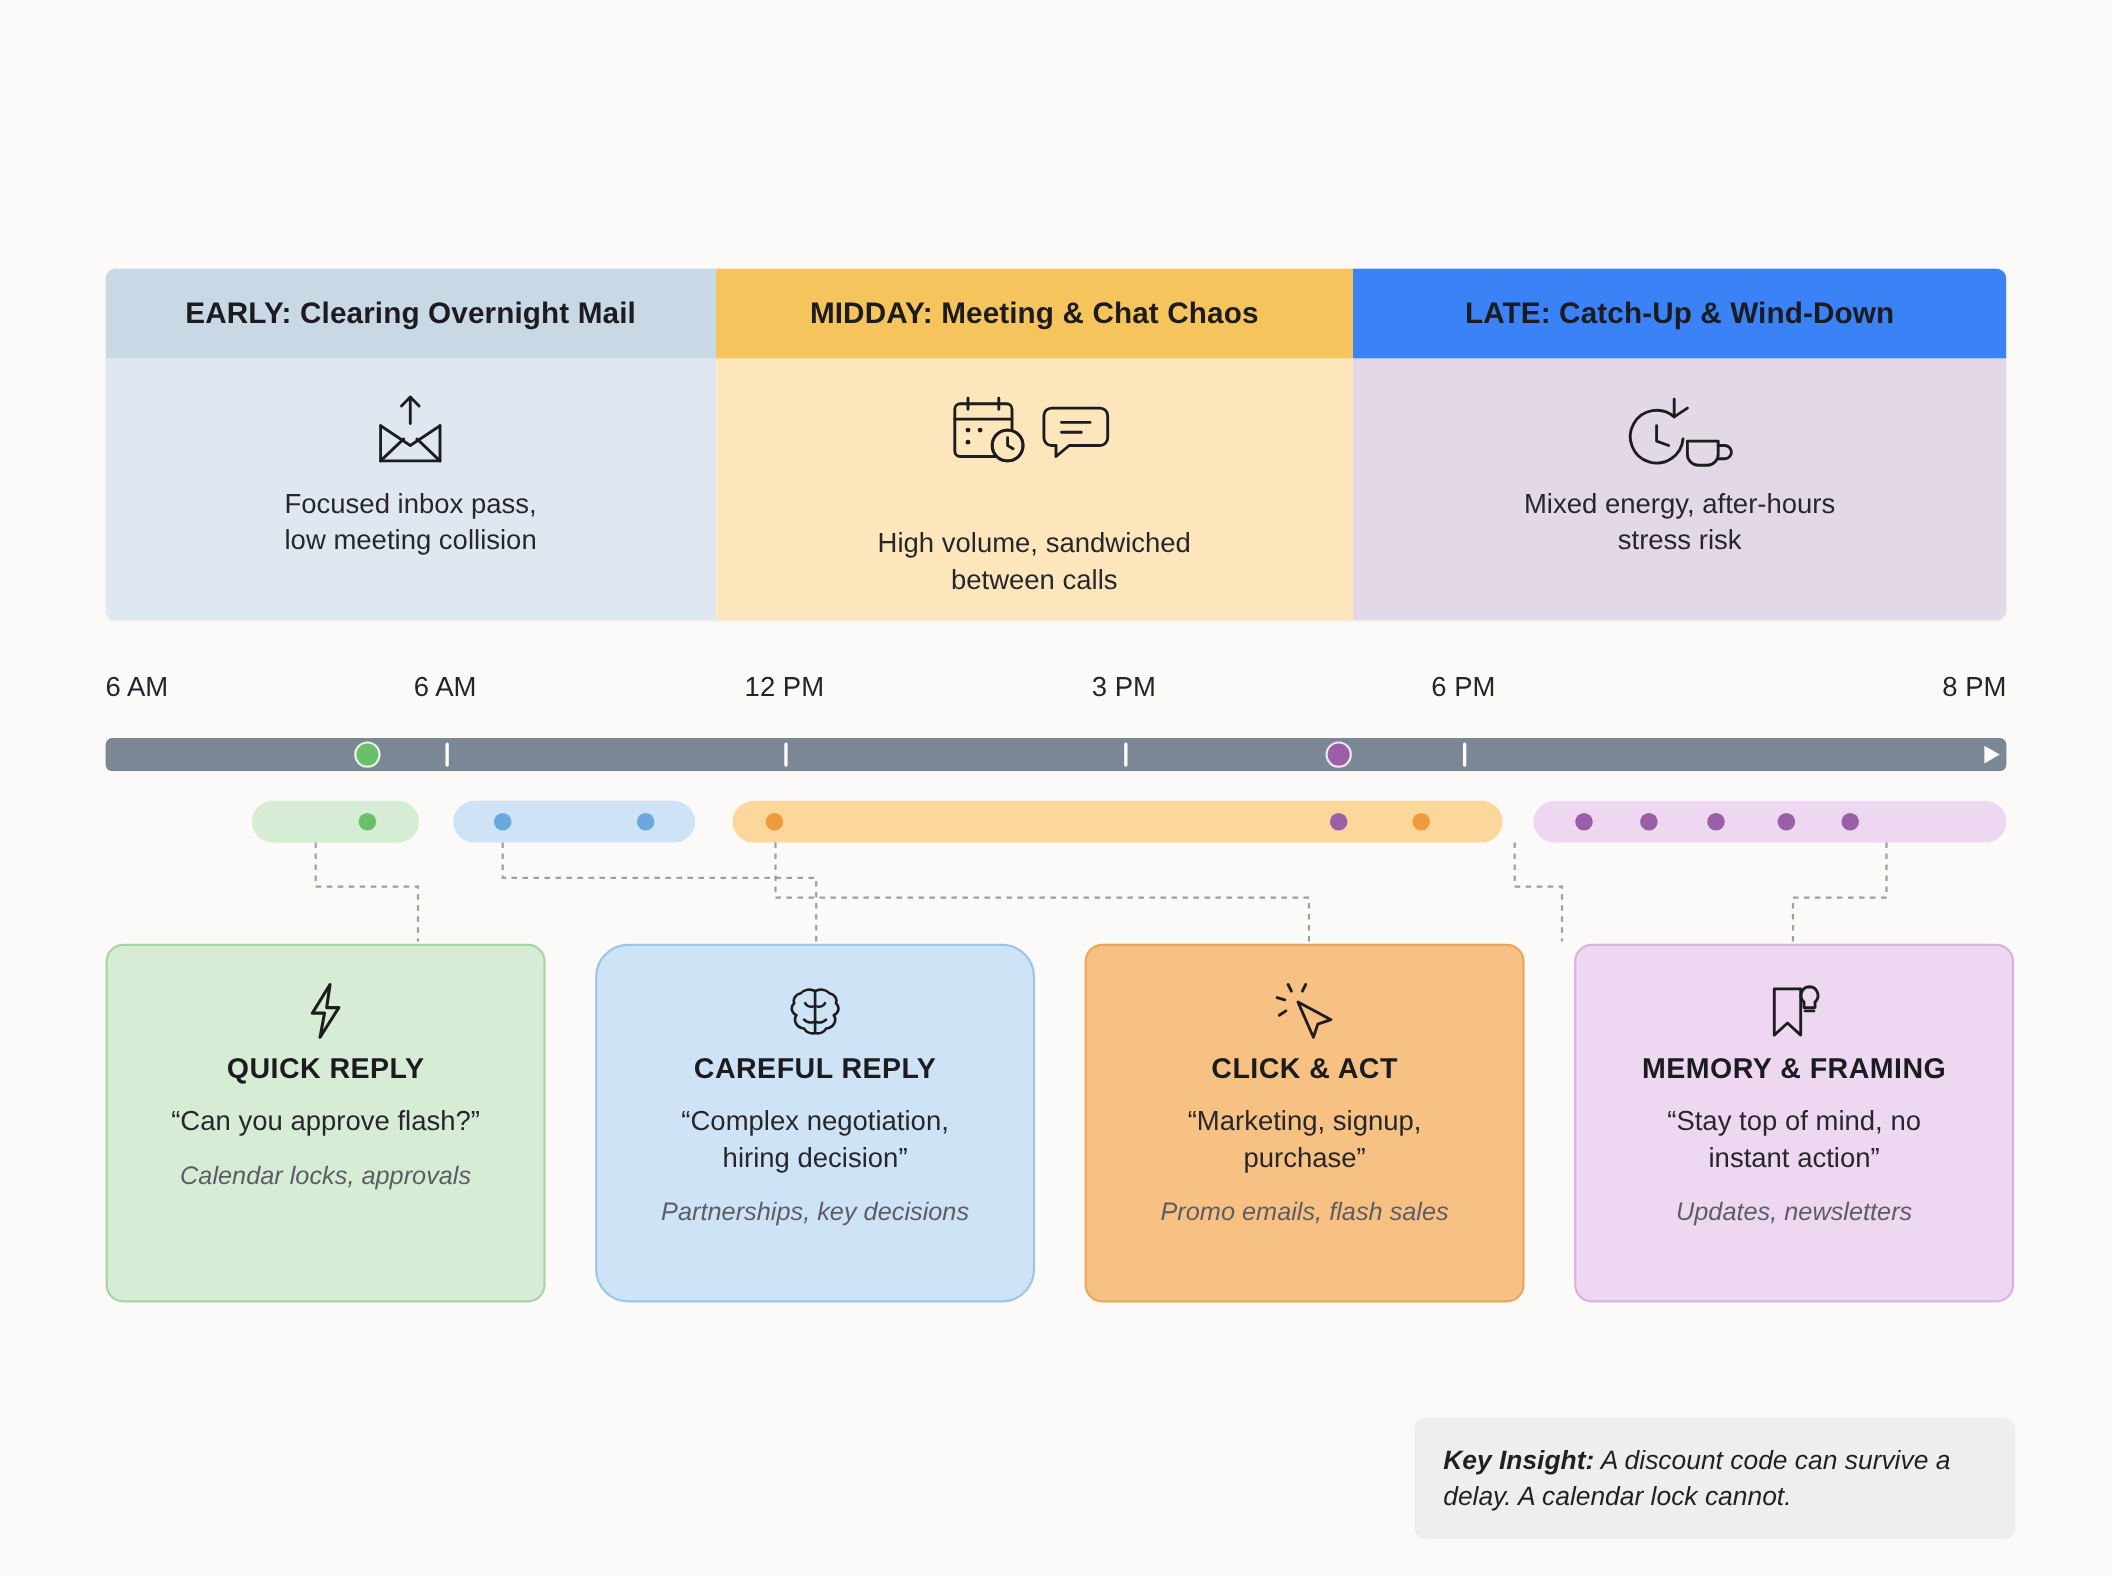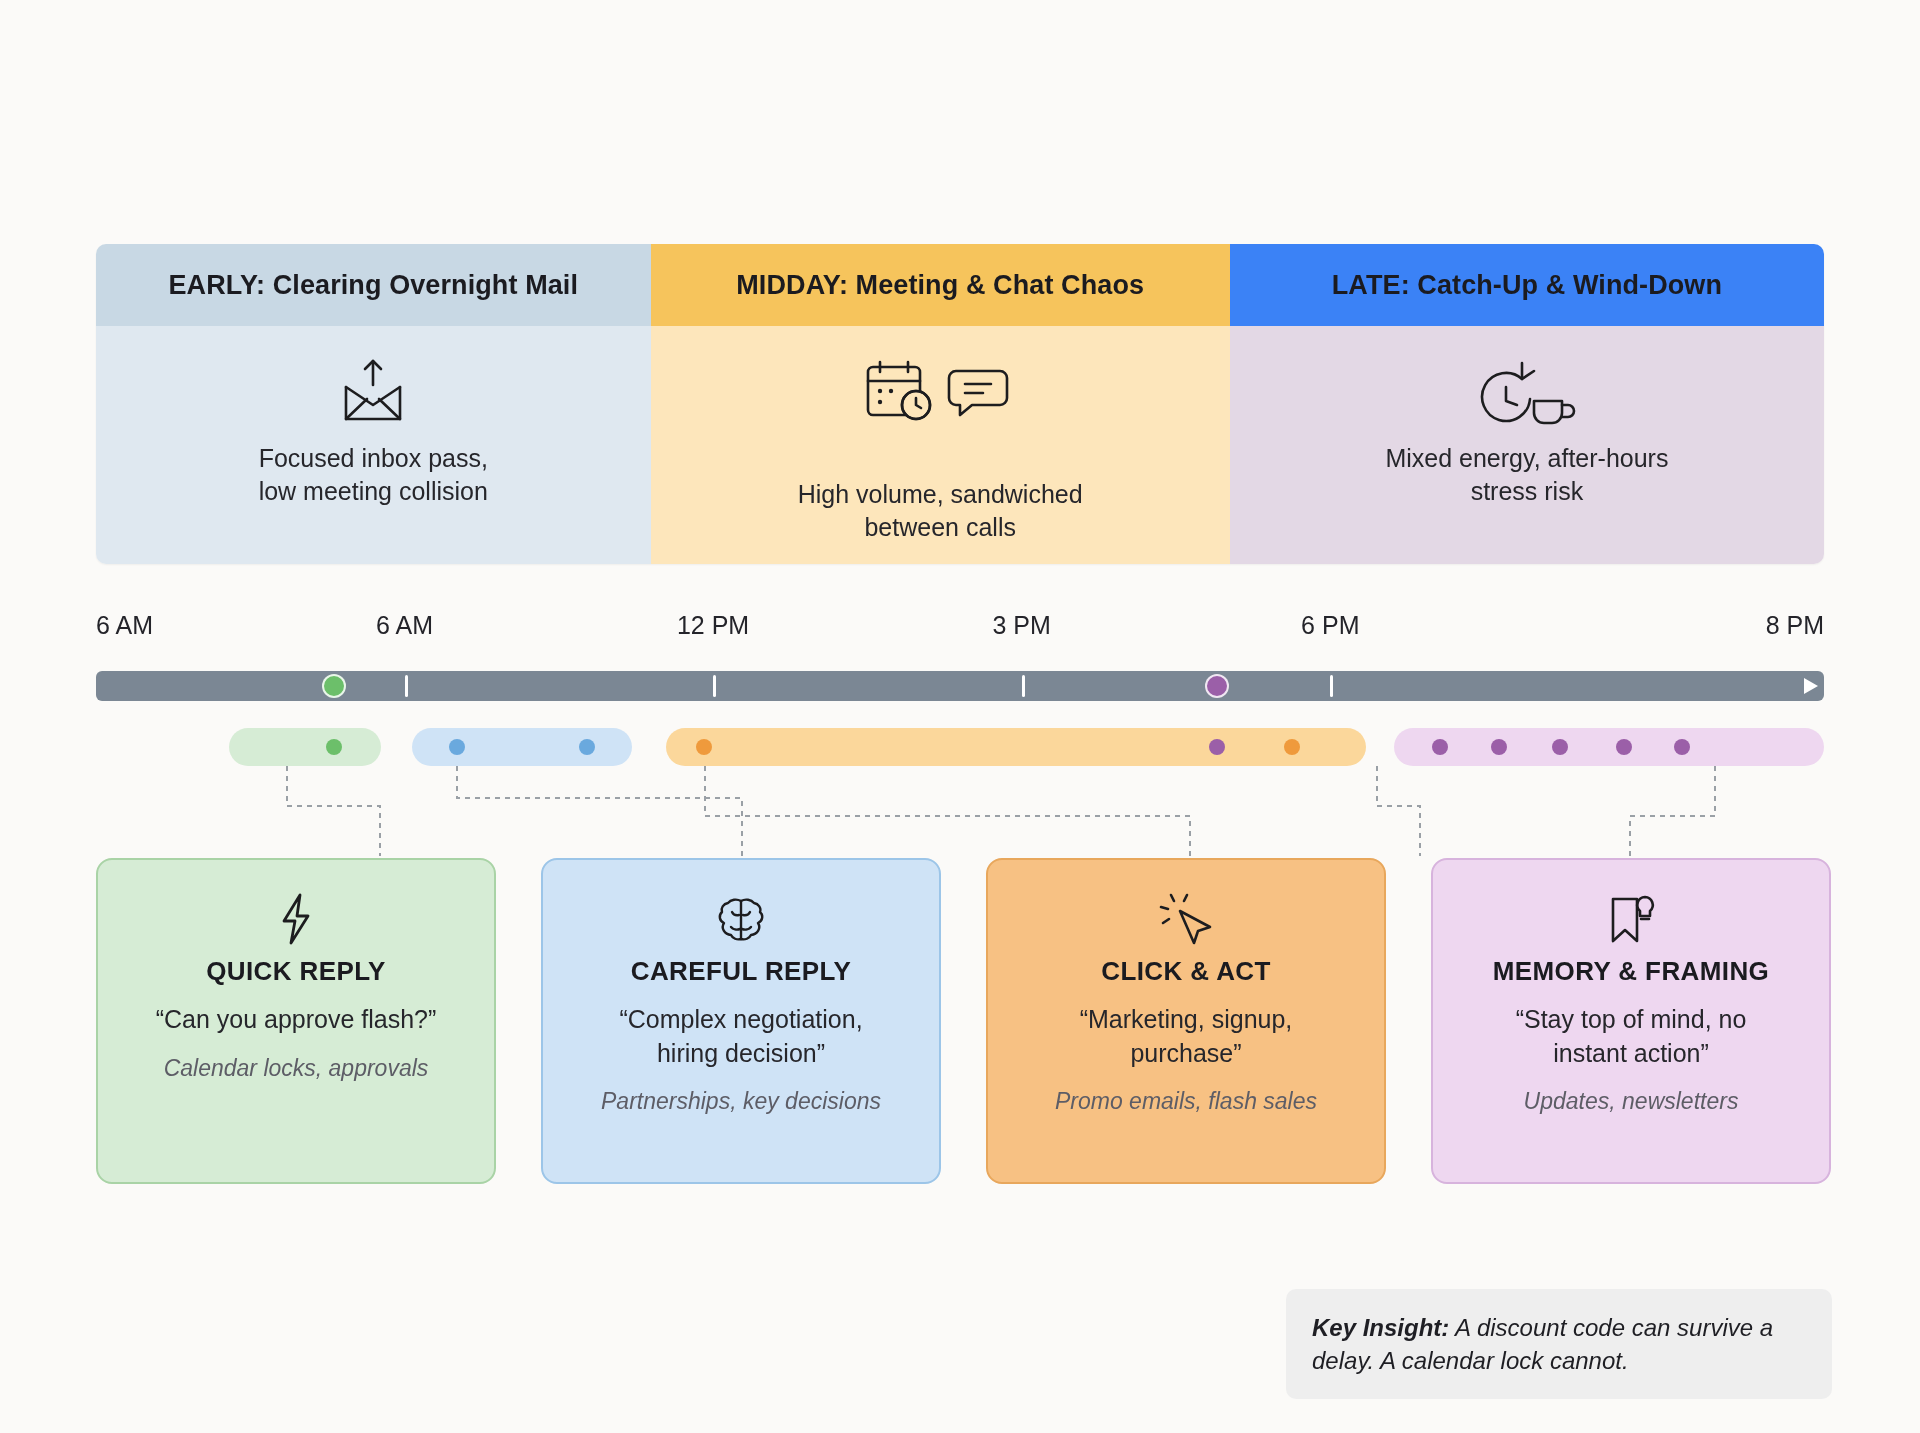--- a/index.html
+++ b/index.html
@@ -355,21 +355,21 @@
       <div class="card-icon">
         <svg width="48" height="56" viewBox="0 0 48 56" fill="none" stroke="#1d1d1f" stroke-width="2.8" stroke-linecap="round" stroke-linejoin="round">
           <path d="M28 4 L12 30 L23 30 L19 52 L36 25 L25 25 Z"></path>
         </svg>
       </div>
       <div class="card-title">QUICK REPLY</div>
       <div class="card-quote" style="white-space: pre-line;">“Can you approve flash?”</div>
       <div class="card-sub">Calendar locks, approvals</div>
     </div>
 
-    <div class="card blue" style="left:445px;">
+    <div class="card blue" style="left:445px;border-radius:30px;">
       <div class="card-icon">
         <svg width="58" height="56" viewBox="0 0 58 56" fill="none" stroke="#1d1d1f" stroke-width="2.4" stroke-linecap="round" stroke-linejoin="round">
           <path d="M29 10 v38"></path>
           <path d="M29 10 a9 7 0 0 0 -13 2 a8 7 0 0 0 -6 9 a8 7 0 0 0 2 11 a9 8 0 0 0 7 12 a8 7 0 0 0 10 4"></path>
           <path d="M29 10 a9 7 0 0 1 13 2 a8 7 0 0 1 6 9 a8 7 0 0 1 -2 11 a9 8 0 0 1 -7 12 a8 7 0 0 1 -10 4"></path>
           <path d="M20 21 a6 5 0 0 0 7 3"></path>
           <path d="M38 21 a6 5 0 0 1 -7 3"></path>
           <path d="M19 36 a7 5 0 0 0 9 2"></path>
           <path d="M39 36 a7 5 0 0 1 -9 2"></path>
         </svg>

